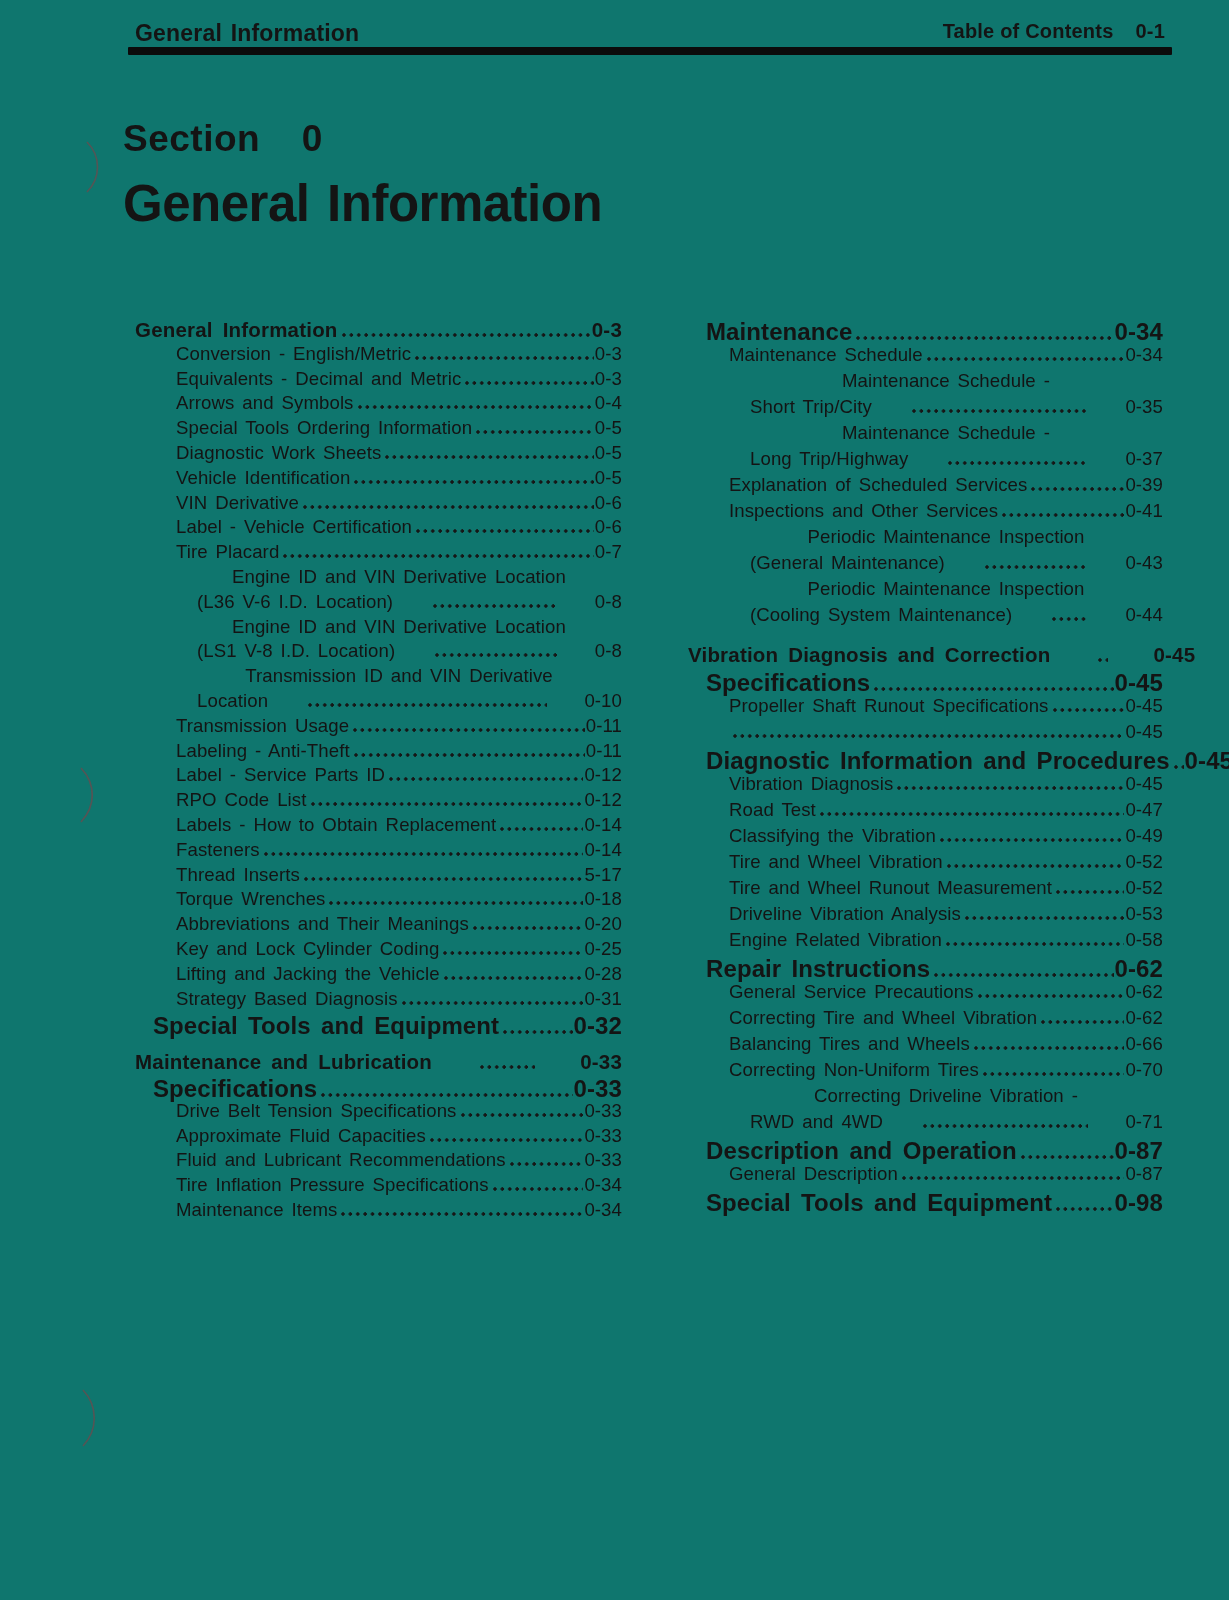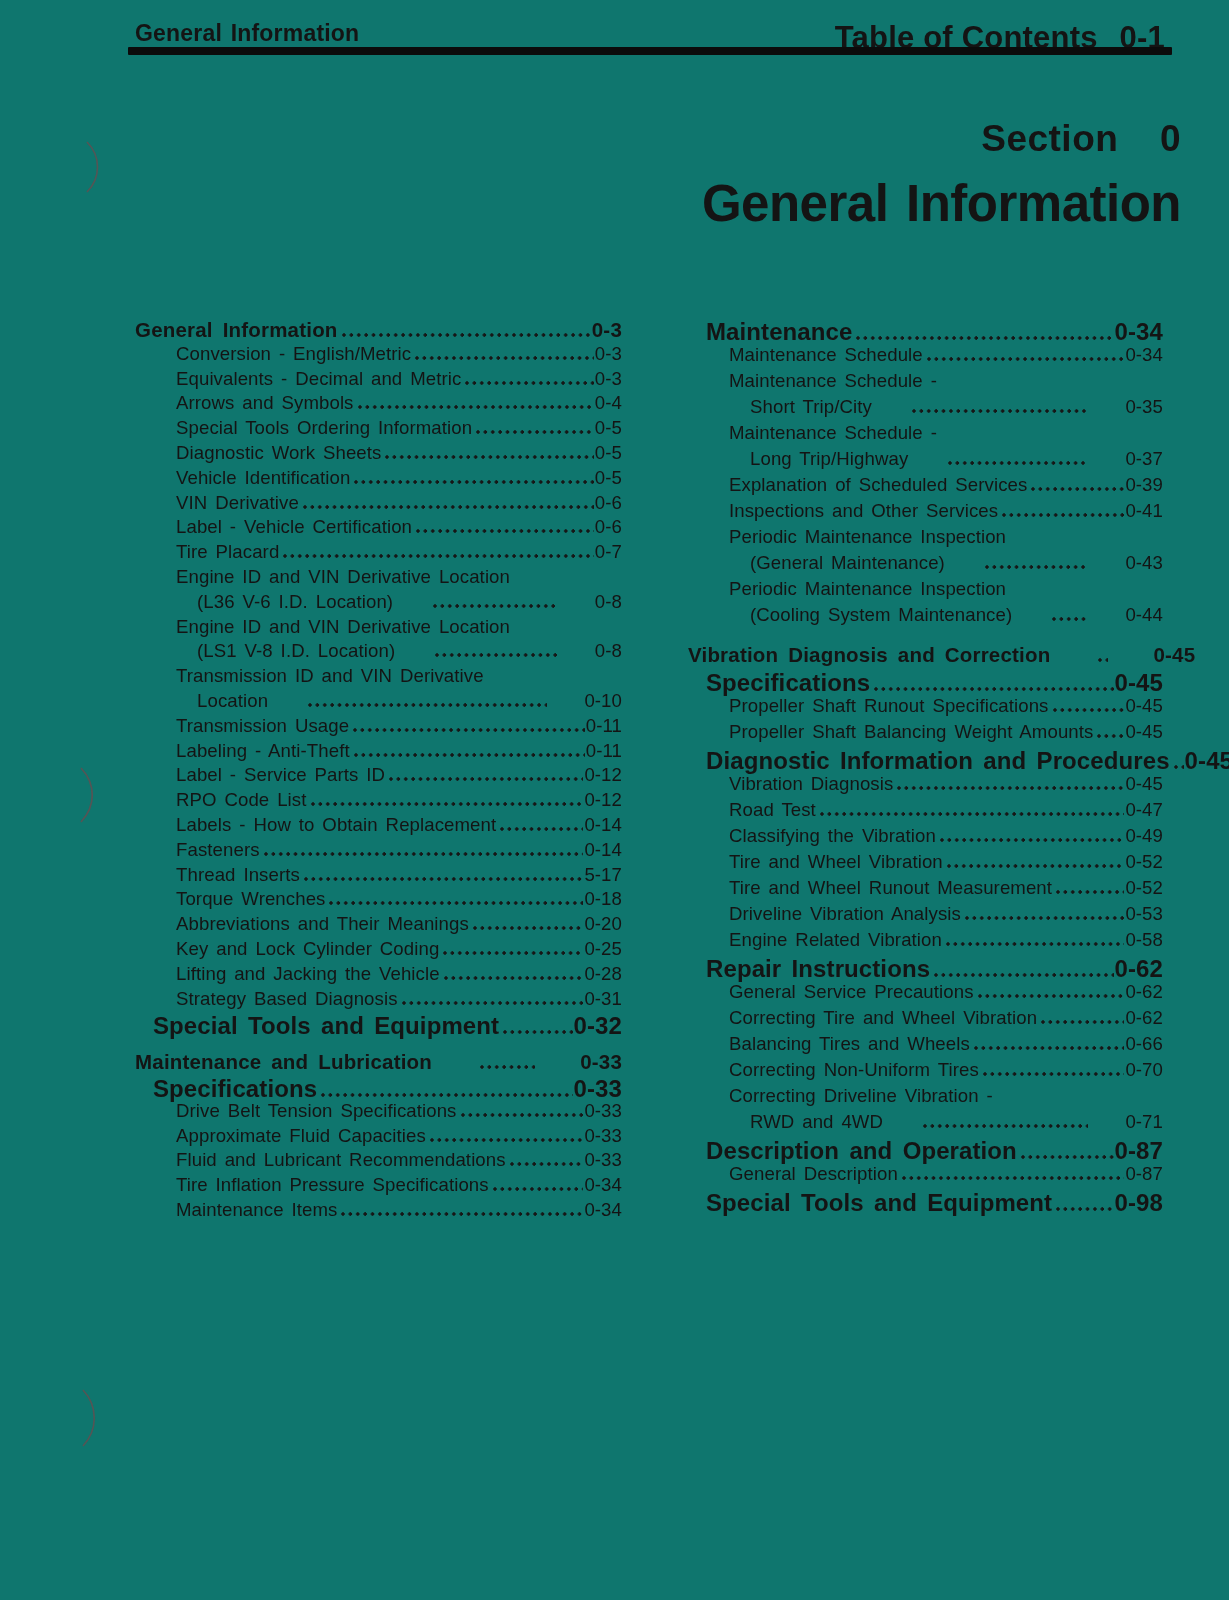--- a/index.html
+++ b/index.html
@@ -13,31 +13,31 @@
   .page{position:relative;width:1229px;height:1600px;overflow:hidden;background:#0f766e;}
 
   
   .hdr-left{
     position:absolute;left:135px;top:20px;
     font-size:23px;font-weight:bold;letter-spacing:.2px;word-spacing:2px;
     white-space:nowrap;
   }
   .hdr-right{
     position:absolute;right:64px;top:20px;
-    font-size:31px;font-weight:bold;letter-spacing:.2px;
+    font-size:20px;font-weight:bold;letter-spacing:.2px;
     white-space:nowrap;display:flex;align-items:baseline;
   }
   .hdr-right .pgnum{margin-left:22px;}
   .hdr-rule{
     position:absolute;left:128px;top:47px;width:1044px;height:8px;
     background:#0b0b0b;border-radius:1px;
   }
 
   
-  .title-block{position:absolute;left:153px;top:118px;width:1028px;text-align:right;}
+  .title-block{position:absolute;left:123px;top:118px;width:1028px;text-align:left;}
   .section-line{
     font-size:37px;font-weight:bold;letter-spacing:.5px;word-spacing:10px;
     margin:0 0 14px 0;white-space:pre;
   }
   .main-title{
     font-size:51px;font-weight:bold;letter-spacing:-.5px;word-spacing:4px;
     margin:0;white-space:nowrap;
   }
 
   
@@ -50,21 +50,21 @@
     display:flex;align-items:baseline;
     font-size:18.6px;word-spacing:2.6px;letter-spacing:.1px;
     white-space:nowrap;
   }
   .col-left  .toc-line{height:24.8px;}
   .col-right .toc-line{height:26px;}
   .toc-line.gap{margin-top:13px;gap:44px;}
 
   .toc-line.lv1{font-weight:bold;font-size:20.5px;word-spacing:4px;letter-spacing:.2px;}
   .toc-line.lv2{font-weight:bold;font-size:24px;word-spacing:3.5px;margin-left:18px;}
-  .toc-line.lv3{margin-left:41px;}
+  .toc-line.lv3{margin-left:41px;justify-content:center;}
   .toc-line.lv4{margin-left:62px;gap:36px;}
 
   .lab{flex:0 0 auto;}
   .leader{
     flex:1 1 auto;min-width:10px;height:4px;
     margin:0 1px 0 4px;
     align-self:baseline;
     background-image:radial-gradient(circle at 2px 2px,#161616 1.5px,transparent 1.9px);
     background-size:7.4px 4px;background-repeat:repeat-x;background-position:left bottom;
   }
@@ -329,21 +329,20 @@
           <span class="lab">Specifications</span>
           <span class="leader"></span>
           <span class="pg">0-45</span>
         </div>
         <div class="toc-line lv3">
           <span class="lab">Propeller Shaft Runout Specifications</span>
           <span class="leader"></span>
           <span class="pg">0-45</span>
         </div>
         <div class="toc-line lv3">
-          <span class="lab">Propeller Shaft Balancing Weight Amounts</span>
           <span class="leader"></span>
           <span class="pg">0-45</span>
         </div>
         <div class="toc-line lv2">
           <span class="lab">Diagnostic Information and Procedures</span>
           <span class="leader"></span>
           <span class="pg">0-45</span>
         </div>
         <div class="toc-line lv3">
           <span class="lab">Vibration Diagnosis</span>

